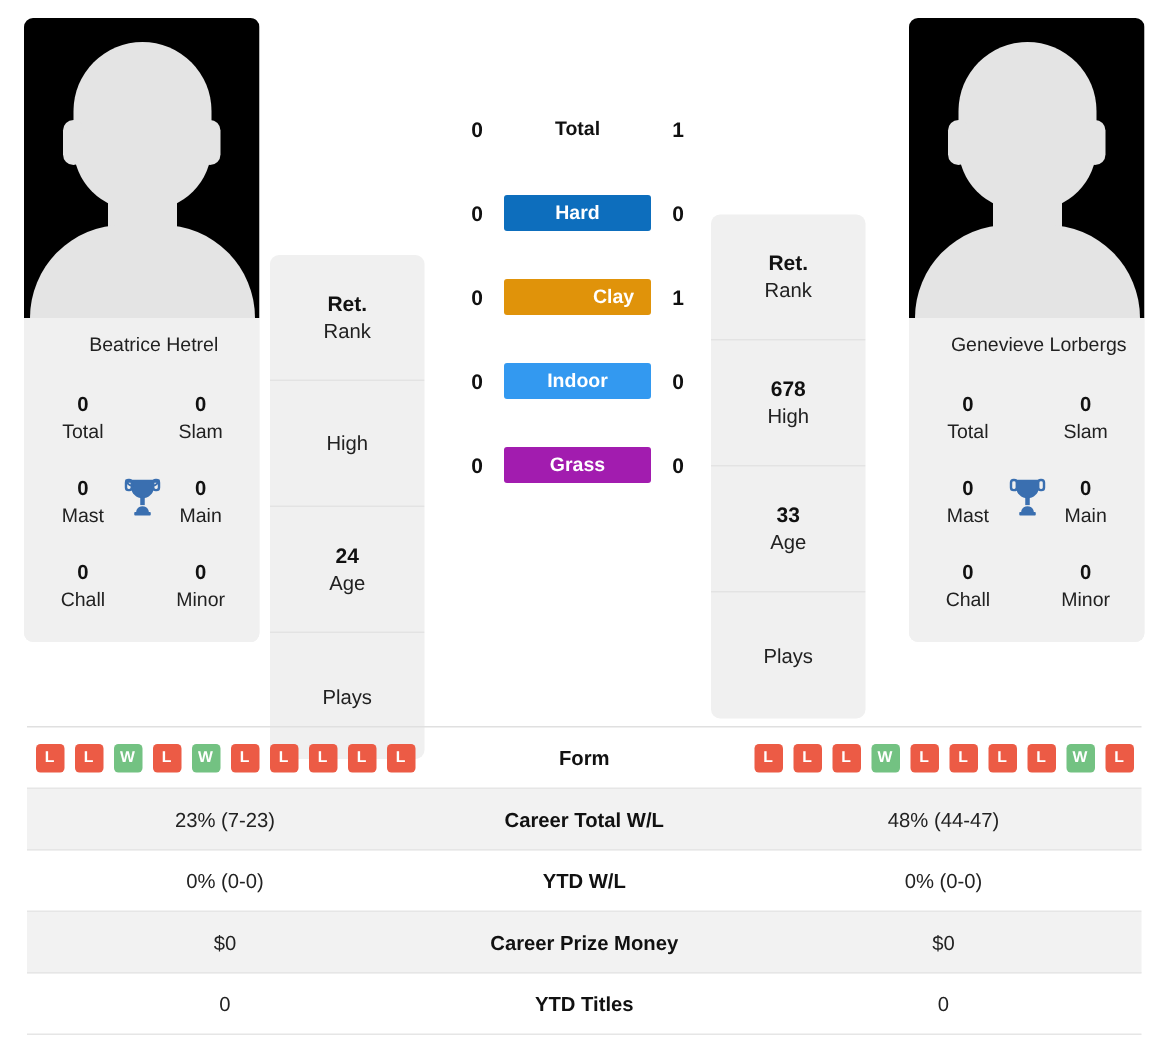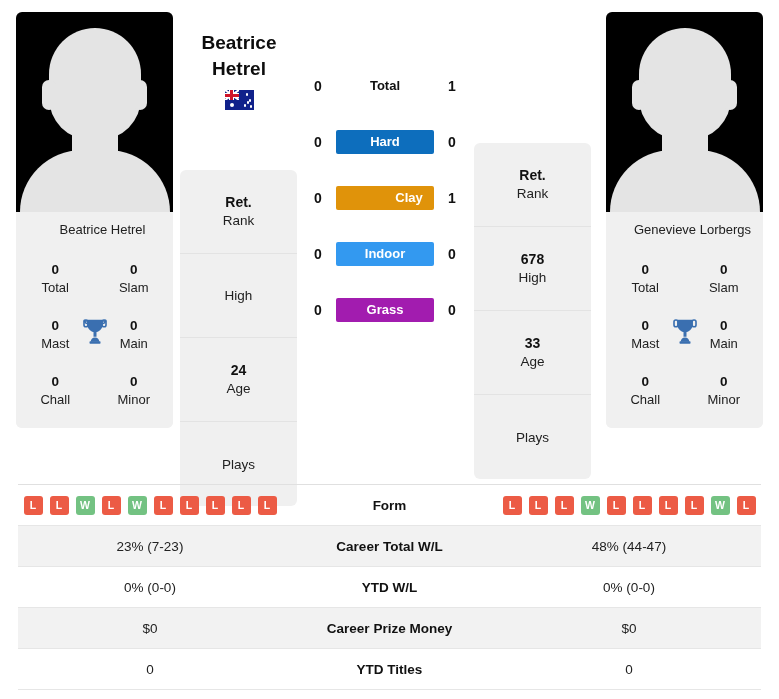--- a/index.html
+++ b/index.html
@@ -123,21 +123,21 @@
     left: 50%;
     top: 68px;
     transform: translateX(-50%);
     width: 30px;
     height: 30px;
   }
 
   
   .stat-card {
     position: absolute;
-    width: 117px;
+    width: 103px;
     background: #f0f0f0;
     border-radius: 6px;
     overflow: hidden;
   }
   #stat-card-left  { left: 180px; top: 170px; }
   #stat-card-right { left: 474px; top: 143px; }
 
   .stat-block {
     height: 84px;
     display: flex;
@@ -357,38 +357,20 @@
             <rect x="3.2" y="3.2" width="3.1" height="5.4" rx="1.4" fill="none" stroke="#3a6fb0" stroke-width="1.3"></rect>
             <rect x="17.7" y="3.2" width="3.1" height="5.4" rx="1.4" fill="none" stroke="#3a6fb0" stroke-width="1.3"></rect>
             <rect x="10.8" y="12" width="2.4" height="4.6" fill="#3a6fb0"></rect>
             <path d="M8.6 20.6c0-1.9 1.3-3.4 3.4-3.4s3.4 1.5 3.4 3.4z" fill="#3a6fb0"></path>
             <rect x="7.6" y="20.2" width="8.8" height="1.9" rx="0.5" fill="#3a6fb0"></rect>
           </svg>
         </div>
       </div>
     </div>
 
-    <div class="name-block" id="name-block-left">
-      <div class="player-name">Beatrice</div>
-      <div class="player-name">Hetrel</div>
-      <div class="flag">
-        <div class="canton">
-          <div class="cross-vw"></div>
-            <div class="cross-hw"></div>
-          <div class="cross-v"></div>
-            <div class="cross-h"></div>
-        </div>
-        <div class="star big" style="left:5.5px; top:13px;"></div>
-        <div class="star" style="left:21px; top:3px;"></div>
-        <div class="star" style="left:24px; top:9px;"></div>
-        <div class="star" style="left:19px; top:14px;"></div>
-        <div class="star" style="left:25px; top:15px;"></div>
-        <div class="star" style="left:22px; top:11px;"></div>
-      </div>
-    </div>
 
     <div class="stat-card" id="stat-card-left">
       <div class="stat-block">
         <span class="stat-val">Ret.</span>
         <span class="stat-lbl">Rank</span>
       </div>
       <div class="stat-block">
         <span class="stat-val"></span>
         <span class="stat-lbl">High</span>
       </div>

